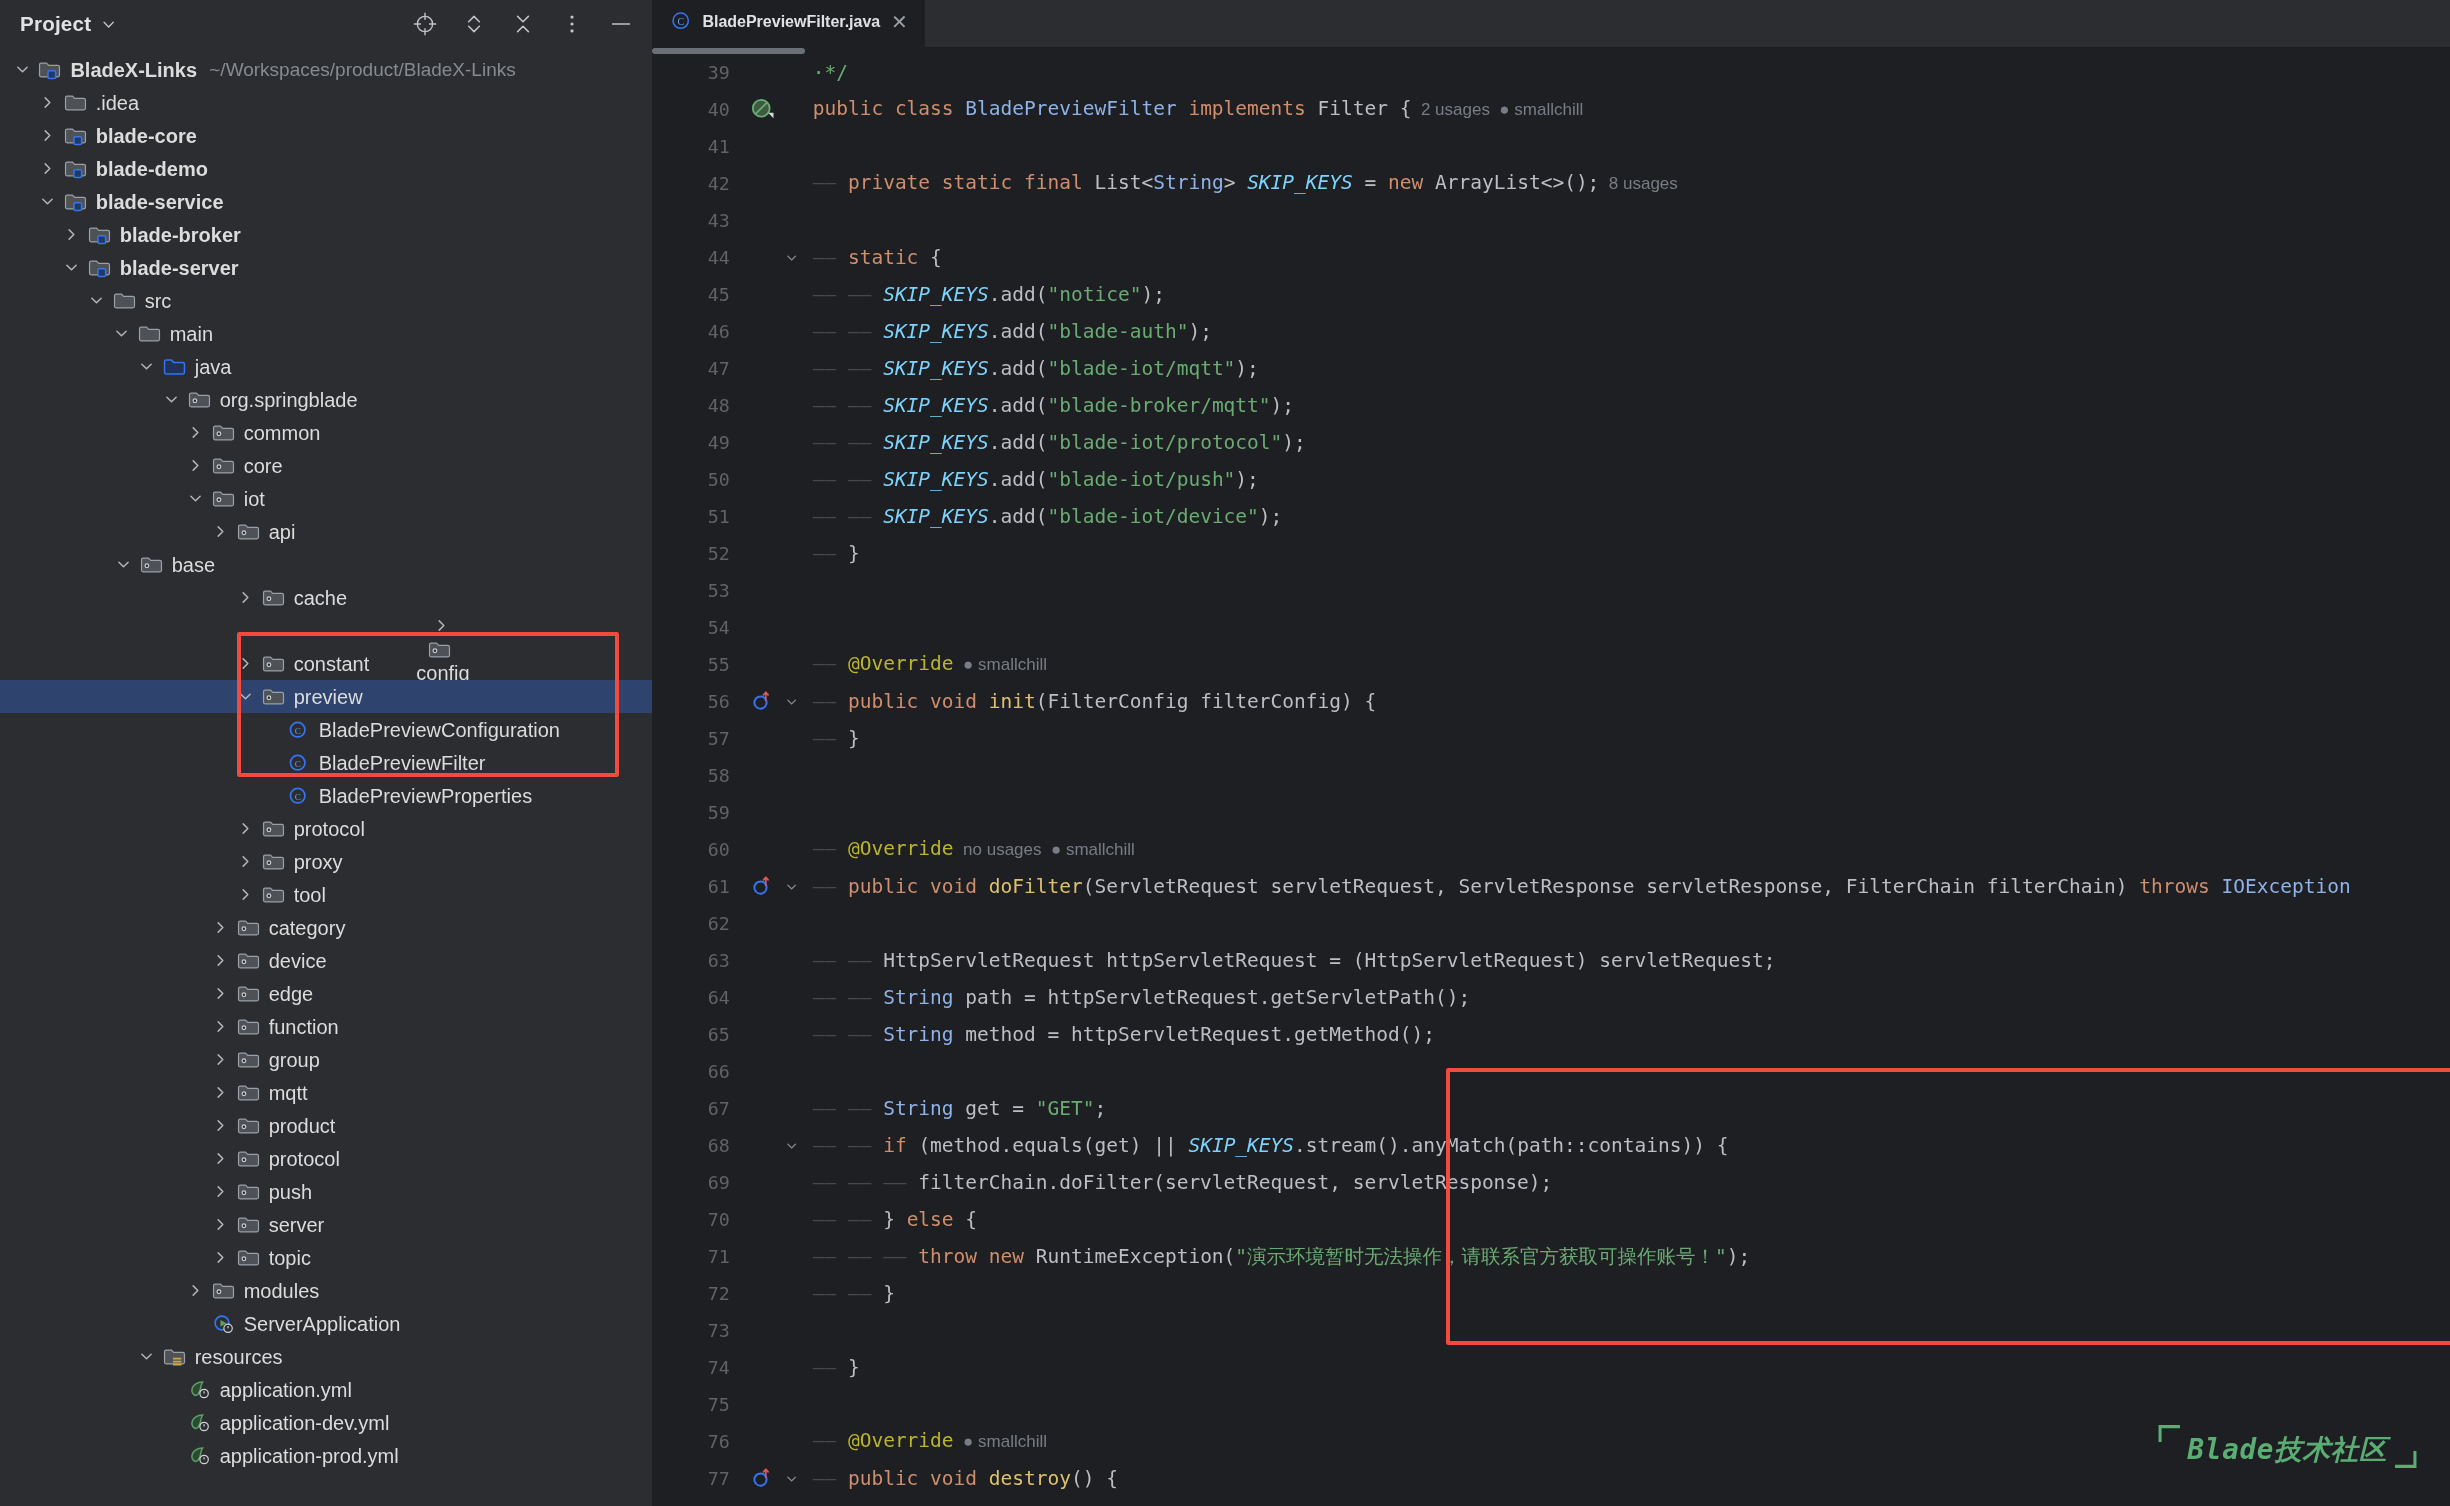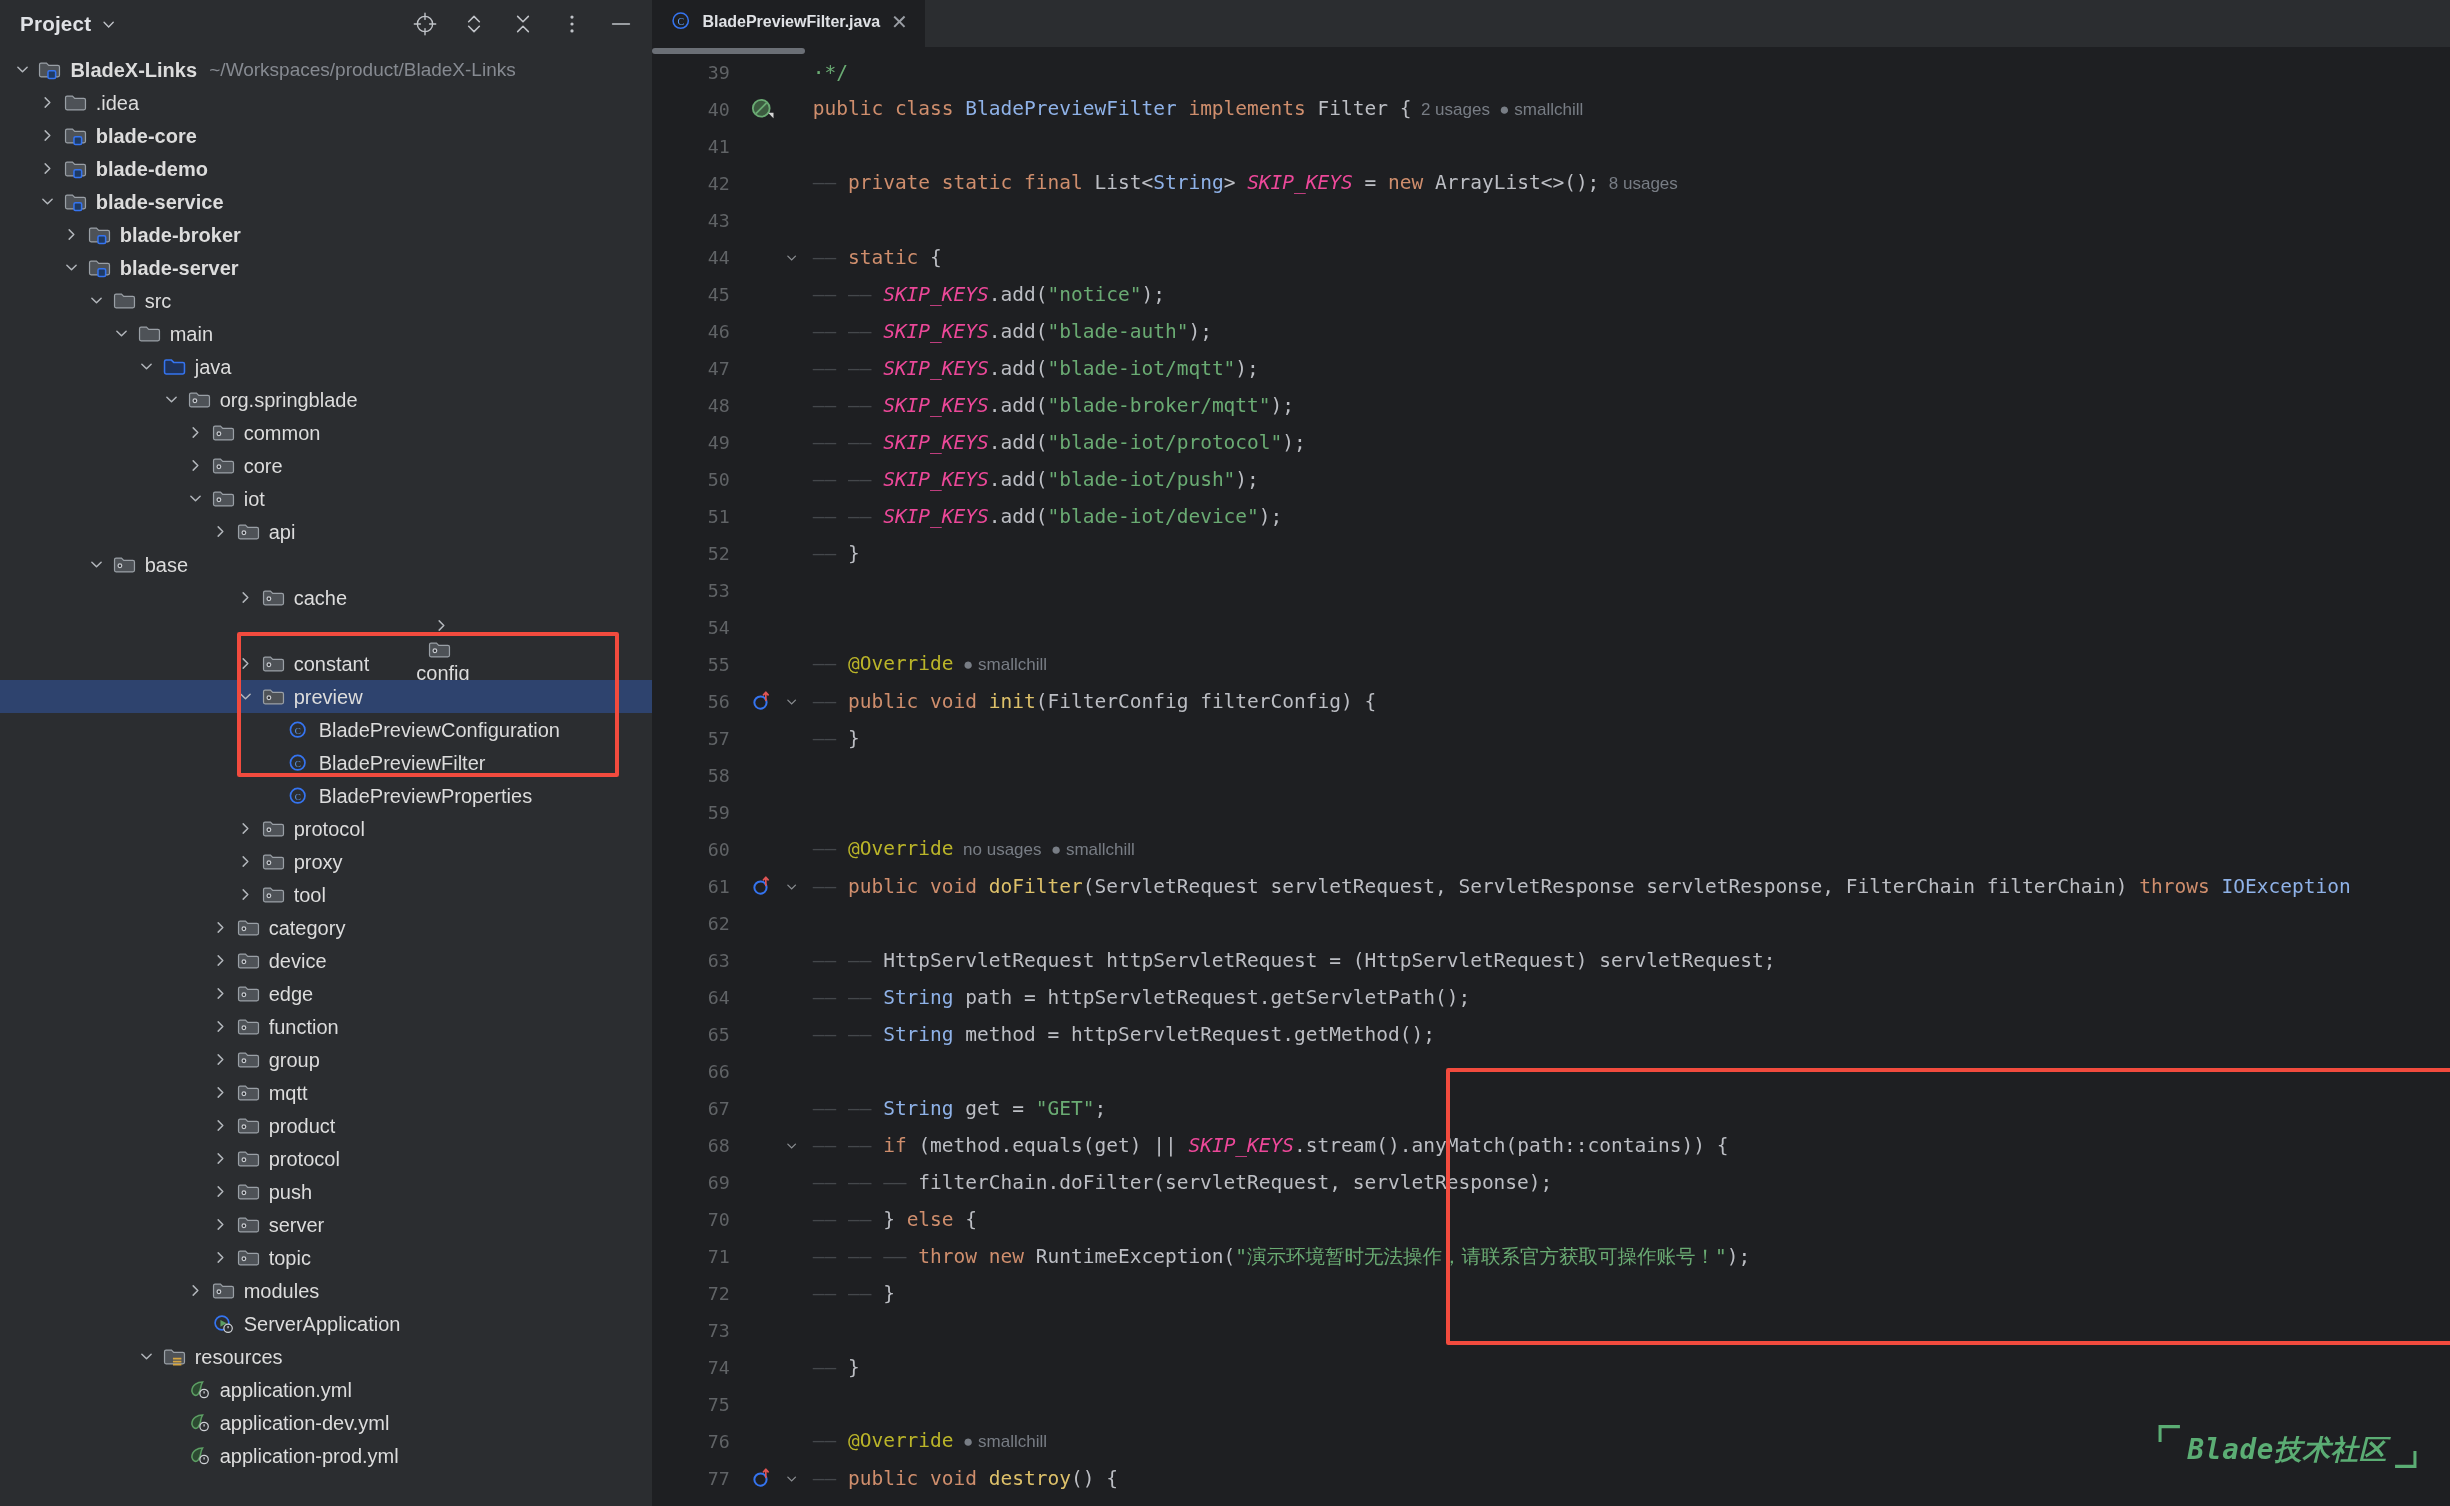--- a/index.html
+++ b/index.html
@@ -137,21 +137,21 @@
     width: 20px; flex: 0 0 20px;
     display: flex; align-items: center; justify-content: center;
     color: #8a8d91; font-size: 14.5px;
   }
   .ctext { padding-left: 10.7px; white-space: pre; }
 
   
   .kw   { color: #cf8e6d; }
   .type { color: #8fb2e8; }
   .str  { color: #6aab73; }
-  .fld  { color: #ec4899; font-style: italic; }
+  .fld  { color: #7dd3fc; font-style: italic; }
   .mthy { color: #dec16a; margin-top: 37px; }
   .plain{ color: #bcbec4; }
   .ann  { color: #bbb529; }
   .hint { color: #787d85; font-size: 17px; font-family: "Liberation Sans", sans-serif; }
   .ind  { color: #44474b; }
 
   
   .code-redbox {
     position: absolute;
     border: 4.6px solid #f24b3e;
@@ -424,21 +424,21 @@
             </svg>
           </span>
           <span class="ficon">
             <svg width="23" height="20" viewBox="0 0 30 26">
               <path d="M2 6 a2 2 0 0 1 2-2 h7 l3 3 h12 a2 2 0 0 1 2 2 v11 a2 2 0 0 1 -2 2 H4 a2 2 0 0 1 -2 -2 Z" fill="#4e5257" stroke="#9aa0a6" stroke-width="1.6"></path>
               <circle cx="9" cy="14" r="2.4" fill="#2b2d30" stroke="#c9ccd1" stroke-width="1.6"></circle>
             </svg>
           </span>
           <span class="lbl">api</span>
         </div>
-        <div class="row" style="padding-left: 85px; text-align: right;">
+        <div class="row" style="padding-left: 112px; text-align: right;">
           <span class="twisty">
             <svg width="17" height="17" viewBox="0 0 22 22">
               <path d="M5 8 L11 14 L17 8" stroke="#b2b6bb" stroke-width="1.9" fill="none" stroke-linecap="round" stroke-linejoin="round"></path>
             </svg>
           </span>
           <span class="ficon">
             <svg width="23" height="20" viewBox="0 0 30 26">
               <path d="M2 6 a2 2 0 0 1 2-2 h7 l3 3 h12 a2 2 0 0 1 2 2 v11 a2 2 0 0 1 -2 2 H4 a2 2 0 0 1 -2 -2 Z" fill="#4e5257" stroke="#9aa0a6" stroke-width="1.6"></path>
               <circle cx="9" cy="14" r="2.4" fill="#2b2d30" stroke="#c9ccd1" stroke-width="1.6"></circle>
             </svg>

